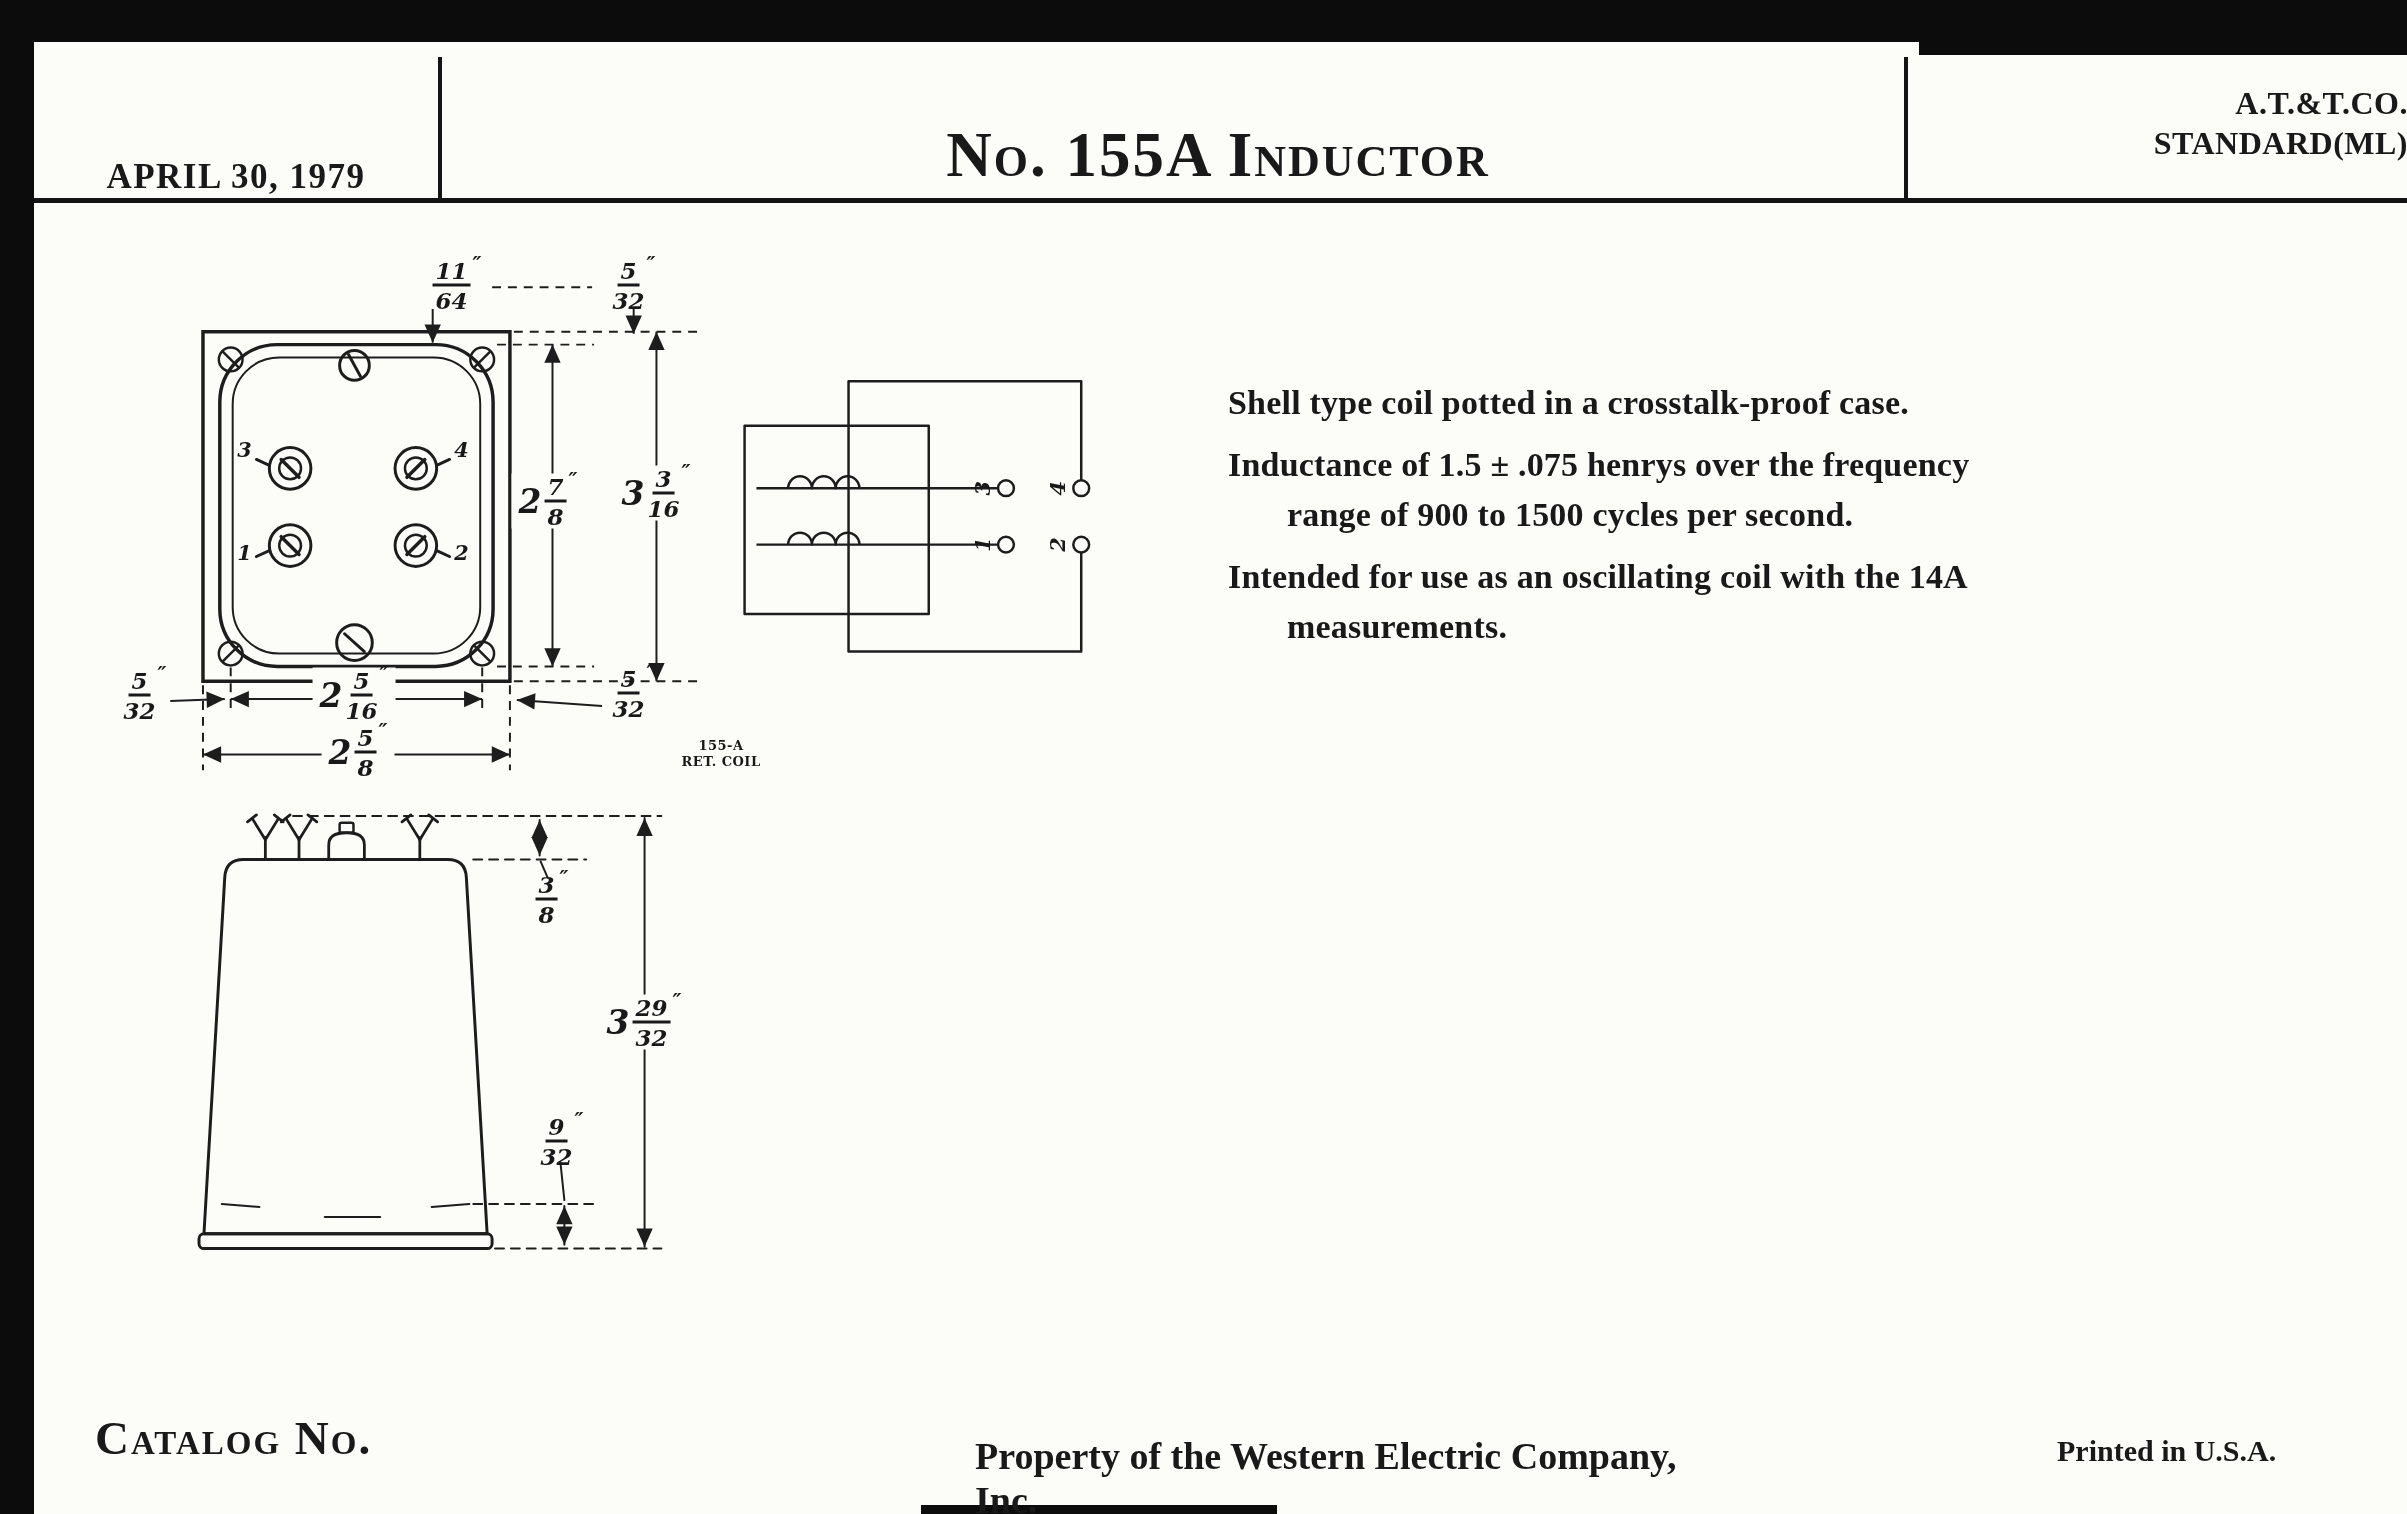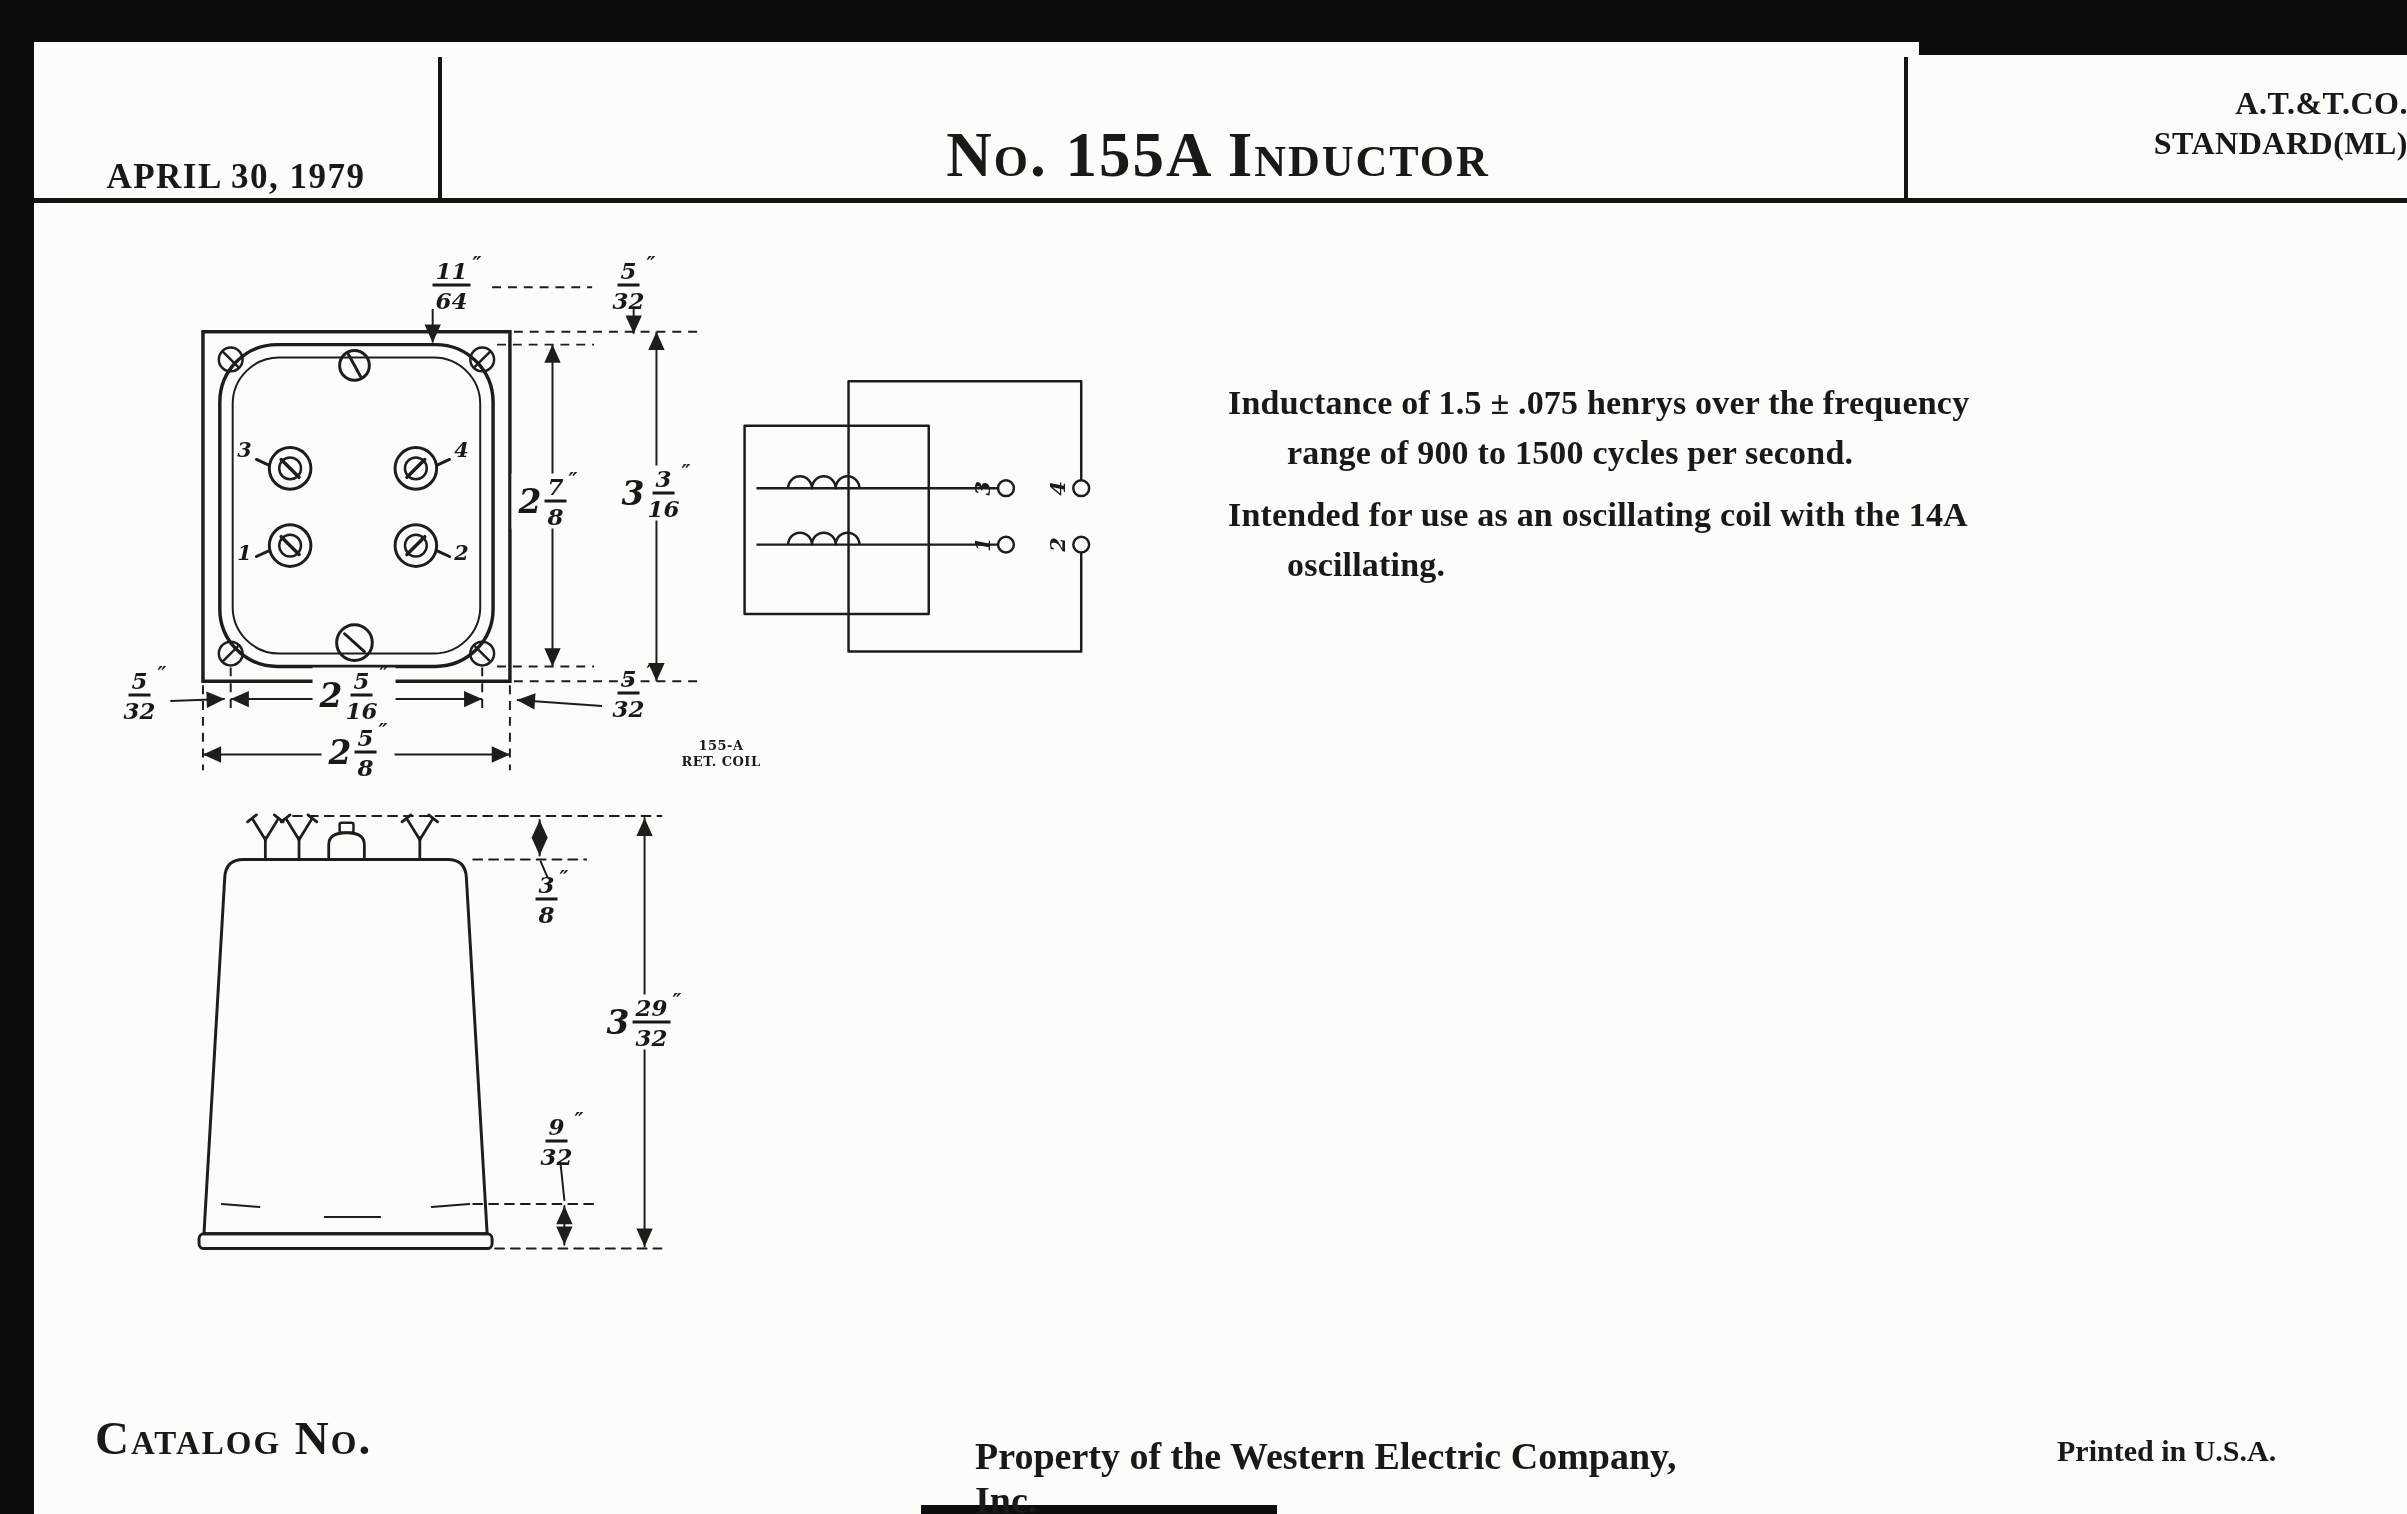--- a/index.html
+++ b/index.html
@@ -283,26 +283,29 @@
   <div class="dim" style="left:562px;top:1141px">
     <span class="frac">
         <span class="fnum">9</span>
         <span class="fden">32</span>
       </span>
       <span class="inch">″</span>
   </div>
 
   <div class="desc">
     <div class="para">
+      <div class="line">Shell type coil potted in a crosstalk-proof case.</div>
+    </div>
+    <div class="para">
       <div class="line">Inductance of 1.5 ± .075 henrys over the frequency</div>
       <div class="line cont">range of 900 to 1500 cycles per second.</div>
     </div>
     <div class="para">
       <div class="line">Intended for use as an oscillating coil with the 14A</div>
-      <div class="line cont">oscillating.</div>
+      <div class="line cont">measurements.</div>
     </div>
   </div>
 
   <div id="catalog">Catalog No.</div>
   <div id="property">Property of the Western Electric Company, Inc.</div>
   <div id="printed">Printed in U.S.A.</div>
 
 </div>
 
 

